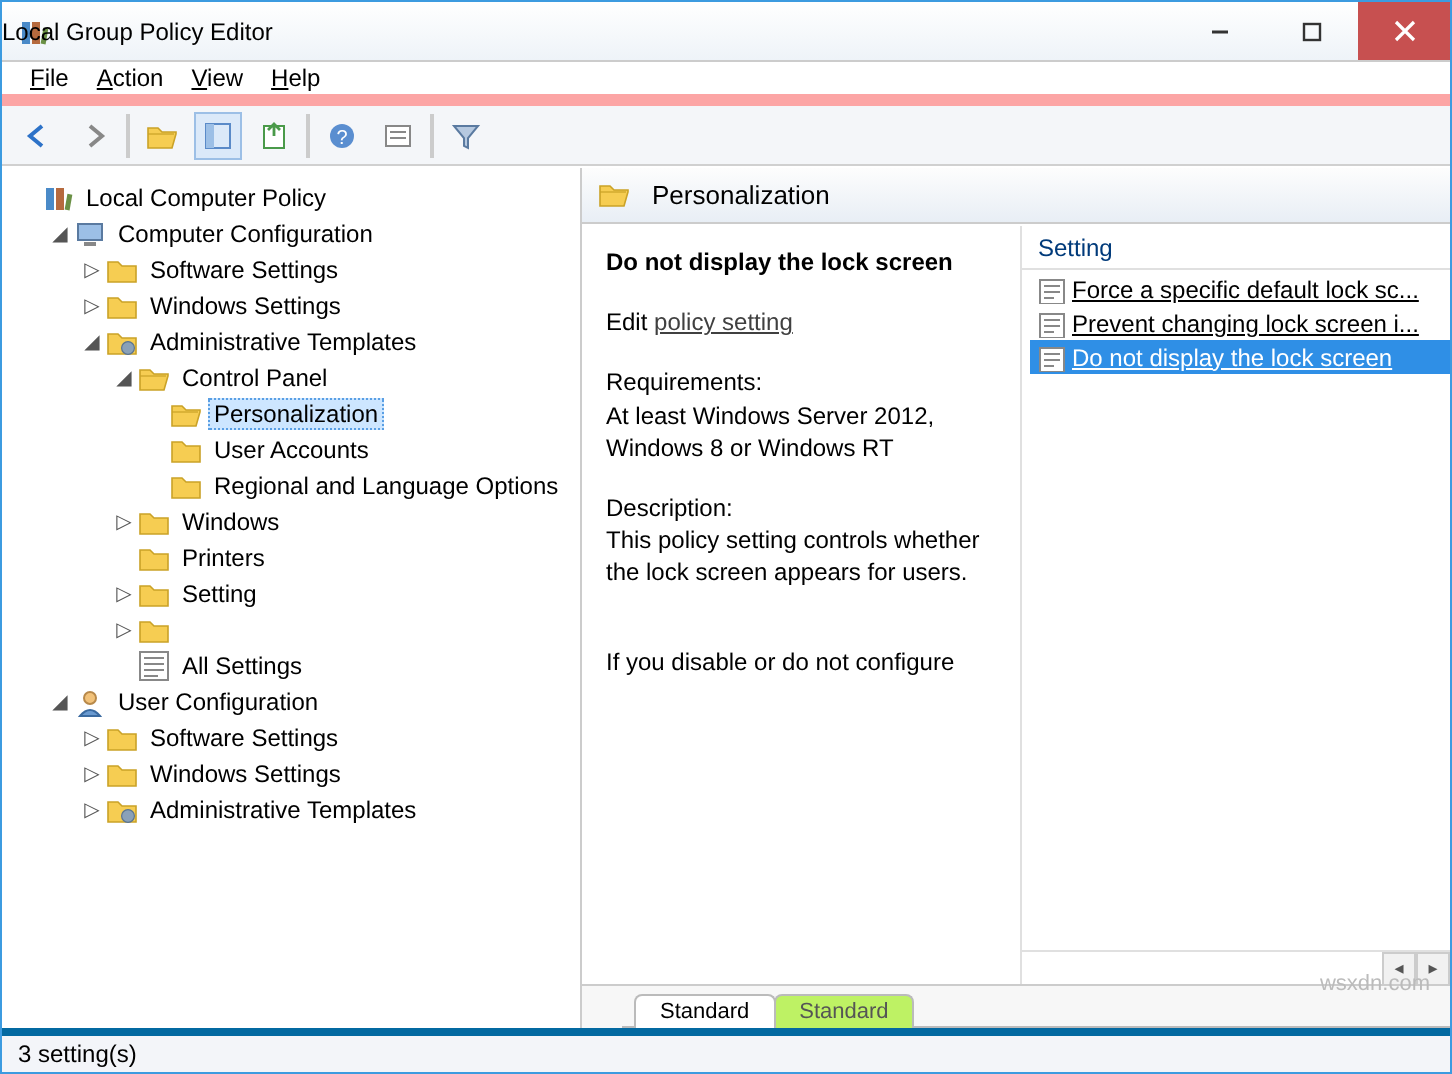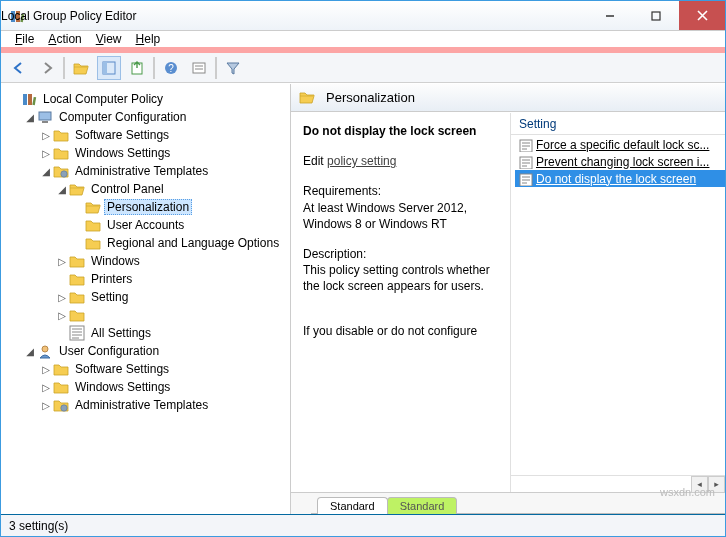--- a/index.html
+++ b/index.html
@@ -39,21 +39,21 @@
   .listhead { height:22px; border-bottom:1px solid #e0e0e0; padding-left:8px; display:flex; align-items:center; color:#003a7a;}
   .listrows { flex:1; overflow:auto; padding-left:4px; padding-top:1px;}
   .lrow { display:flex; align-items:center; height:17px; padding-left:4px; white-space:nowrap; overflow:hidden; text-overflow:ellipsis; cursor:pointer;text-decoration:underline;}
   .lrow.sel { background:#2f8fe6; color:#fff;}
   .lrow .ic { flex:0 0 14px; width:14px; height:14px;}
   .scrollbar { height:17px; border-top:1px solid #e0e0e0; display:flex; align-items:center;}
   .sbtn { width:17px; height:17px; border:1px solid #ccc; background:#f1f1f1; display:flex; align-items:center; justify-content:center; font-size:9px; color:#555;}
   .tabs { height:22px; display:flex; align-items:flex-end; padding-left:20px; border-top:1px solid #ccc; background:#f7f7f7;}
   .tab { padding:2px 12px; border:1px solid #bbb; border-bottom:none; border-top-left-radius:4px; border-top-right-radius:4px; background:#fff; margin-right:-1px; font-size:11px; cursor:pointer;}
   .tab.off { background:#bef264; color:#555;}
-  .status { height:22px; border-top:1px solid #0369a1; display:flex; align-items:center; padding-left:8px; background:#f3f5f9;}
+  .status { height:22px; border-top:4px solid #0369a1; display:flex; align-items:center; padding-left:8px; background:#f3f5f9;}
   svg { display:block; }
 </style>
 </head>
 <body>
 
 <svg width="0" height="0" style="position:absolute">
   <defs>
     <g id="fold">
         <path class="folder" d="M1 4 h5 l2 2 h7 v8 h-14 z" stroke-width="0.8"></path>
       </g>

